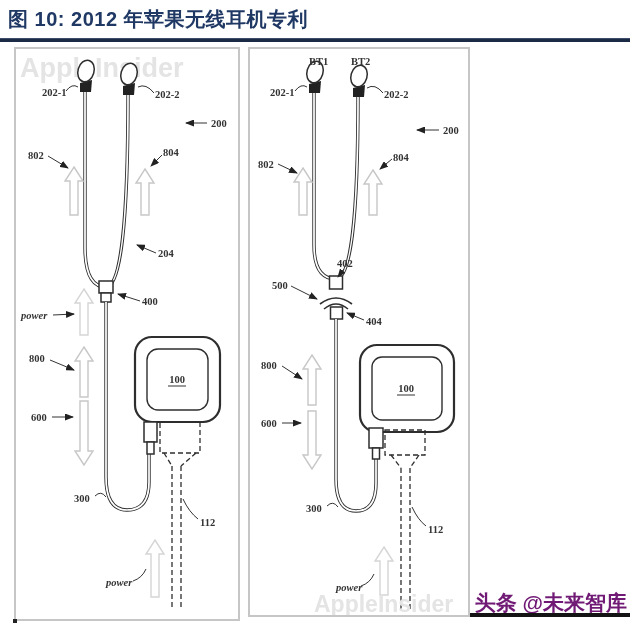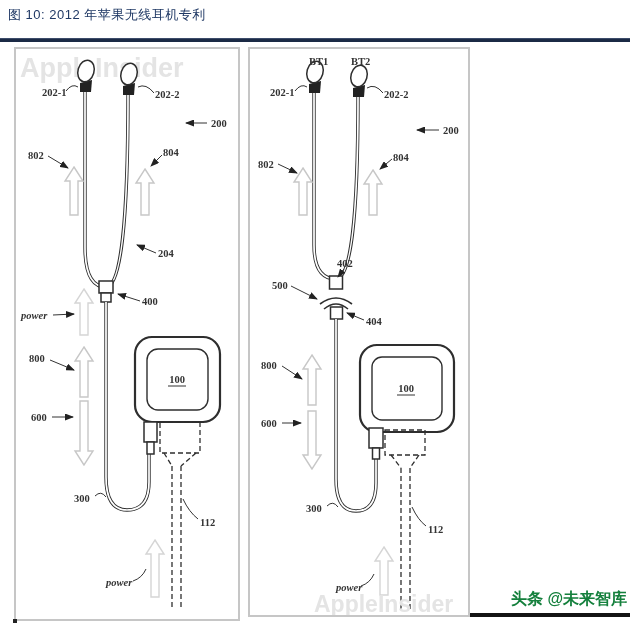--- a/index.html
+++ b/index.html
@@ -1,18 +1,18 @@
 <!DOCTYPE html>
 <html><head>
 <meta charset="utf-8">
 <style>
   html,body{margin:0;padding:0;background:#fff;}
   #stage{position:relative;width:630px;height:628px;background:#ffffff;overflow:hidden;
          font-family:"Liberation Sans",sans-serif;}
-  .title{position:absolute;left:8px;top:6px;font-size:13px;font-weight:normal;
+  .title{position:absolute;left:8px;top:6px;font-size:20px;font-weight:bold;
          color:#1f3864;letter-spacing:.5px;white-space:nowrap;}
   .title-rule{position:absolute;left:0;top:38px;width:630px;height:4px;background:#1b2a45;
          border-top:1px solid #3c4c6a;box-sizing:border-box;}
   .panel{position:absolute;background:#fff;border:2px solid #c6c6c6;box-sizing:border-box;}
   #panel-left{left:14px;top:47px;width:226px;height:574px;}
   #panel-right{left:248px;top:47px;width:222px;height:570px;}
   .panel svg{display:block;}
   
   .cable-o{stroke:#2e2e2e;stroke-width:3.4;fill:none;}
   .cable-i{stroke:#ffffff;stroke-width:1.7;fill:none;}
@@ -22,22 +22,22 @@
   .thin{stroke:#333333;stroke-width:1;fill:none;}
   .arc{stroke:#2e2e2e;stroke-width:1.6;fill:none;}
   .hollow{stroke:#c7c7c7;stroke-width:1.4;fill:none;}
   .hollow2{stroke:#d5d5d5;stroke-width:1.4;fill:none;}
   .dash{stroke:#2e2e2e;stroke-width:1.3;fill:none;stroke-dasharray:5 3;}
   .lbl{font-family:"Liberation Serif",serif;font-size:10.5px;font-weight:600;fill:#333;}
   .lbl-i{font-family:"Liberation Serif",serif;font-size:10.5px;font-weight:600;
          font-style:italic;fill:#333;}
   .wm{font-family:"Liberation Sans",sans-serif;font-weight:bold;fill:#e4e4e4;}
   .dark{fill:#222;stroke:none;}
-  .footer-credit{position:absolute;right:3px;top:589px;font-size:16px;font-weight:bold;
-         color:#15803d;text-shadow:1px 1px 0 #ffffff;white-space:nowrap;}
+  .footer-credit{position:absolute;right:3px;top:589px;font-size:21px;font-weight:bold;
+         color:#701a75;text-shadow:1px 1px 0 #ffffff;white-space:nowrap;}
   .footer-rule{position:absolute;left:470px;top:613px;width:160px;height:4px;background:#141414;}
   .corner-dot{position:absolute;left:13px;top:619px;width:4px;height:4px;background:#222;}
 </style>
 </head>
 <body>
 
 <div id="stage">
 
   <div class="title">图 10:  2012 年苹果无线耳机专利</div>
   <div class="title-rule"></div>

